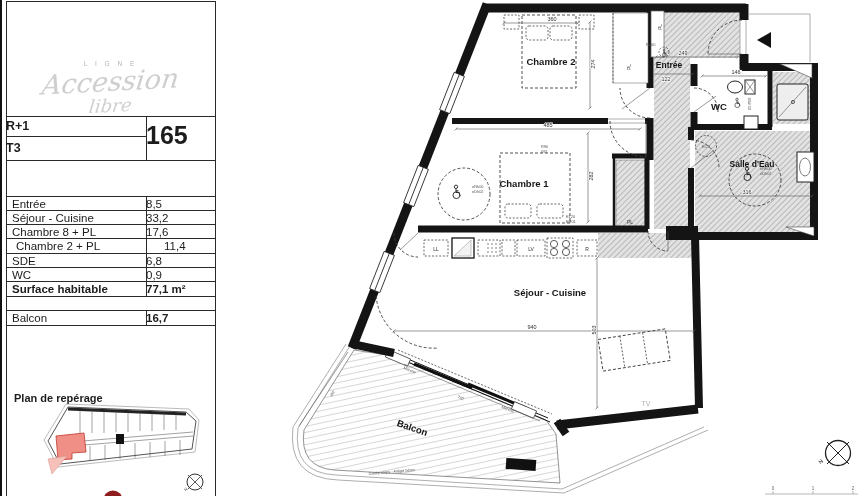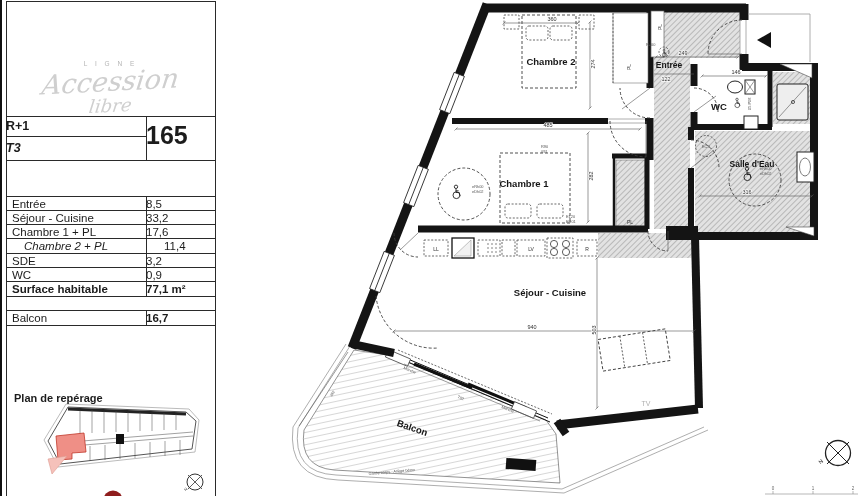--- a/index.html
+++ b/index.html
@@ -331,34 +331,34 @@
   <div class="hline" style="left:6px;top:310px;width:210px;"></div>
   <div class="hline" style="left:6px;top:325px;width:210px;"></div>
   <div class="vline" style="left:146px;top:196px;height:100px;"></div>
   <div class="vline" style="left:146px;top:310px;height:15px;"></div>
 
   <div class="logo-top">L I G N E</div>
   <div class="logo-script s1">Accession</div>
   <div class="logo-script s2">libre</div>
 
   <div class="cell b ctr" style="left:6px;top:120px;width:140px;font-size:12.5px;">R+1</div>
-  <div class="cell b ctr" style="left:6px;top:142px;width:140px;font-size:12.5px;font-style:italic;">T3</div>
+  <div class="cell b ctr" style="left:6px;top:142px;width:140px;font-size:12.5px;">T3</div>
   <div class="cell b ctr" style="left:146px;top:123px;width:69px;font-size:25px;line-height:25px;">165</div>
 
   <div>
     <div class="cell" style="left:12px;top:198px;">Entrée</div>
     <div class="cell ctr" style="left:146px;top:198px;width:69px;">8,5</div>
     <div class="cell" style="left:12px;top:212px;">Séjour - Cuisine</div>
     <div class="cell ctr" style="left:146px;top:212px;width:69px;">33,2</div>
-    <div class="cell" style="left:12px;top:226px;">Chambre 1 + PL</div>
+    <div class="cell" style="left:12px;top:226px;">Chambre 8 + PL</div>
     <div class="cell ctr" style="left:146px;top:226px;width:69px;">17,6</div>
-    <div class="cell" style="left:24px;top:240px;font-style:italic;">Chambre 2 + PL</div>
+    <div class="cell" style="left:16px;top:240px;">Chambre 2 + PL</div>
     <div class="cell ctr" style="left:146px;top:240px;width:69px;margin-left:18px;">11,4</div>
     <div class="cell" style="left:12px;top:255px;">SDE</div>
-    <div class="cell ctr" style="left:146px;top:255px;width:69px;">3,2</div>
+    <div class="cell ctr" style="left:146px;top:255px;width:69px;">6,8</div>
     <div class="cell" style="left:12px;top:269px;">WC</div>
     <div class="cell ctr" style="left:146px;top:269px;width:69px;">0,9</div>
     <div class="cell b" style="left:12px;top:283px;">Surface habitable</div>
     <div class="cell b ctr" style="left:146px;top:283px;width:69px;">77,1 m²</div>
     <div class="cell" style="left:12px;top:312px;">Balcon</div>
     <div class="cell ctr" style="left:146px;top:312px;width:69px;font-weight:bold;">16,7</div>
   </div>
 
   <div class="cell b" style="left:14px;top:392px;font-size:11px;">Plan de repérage</div>
 

